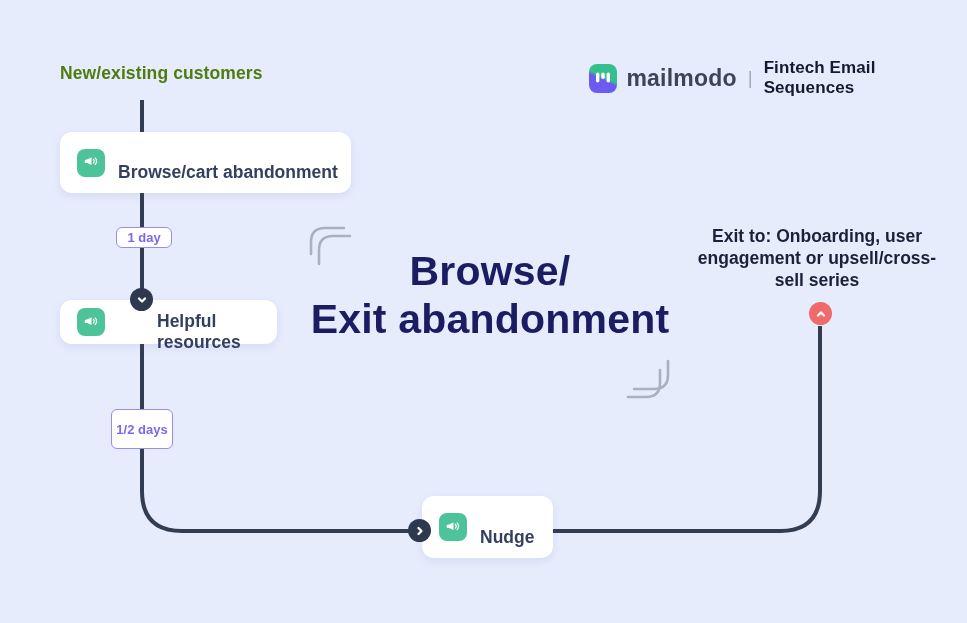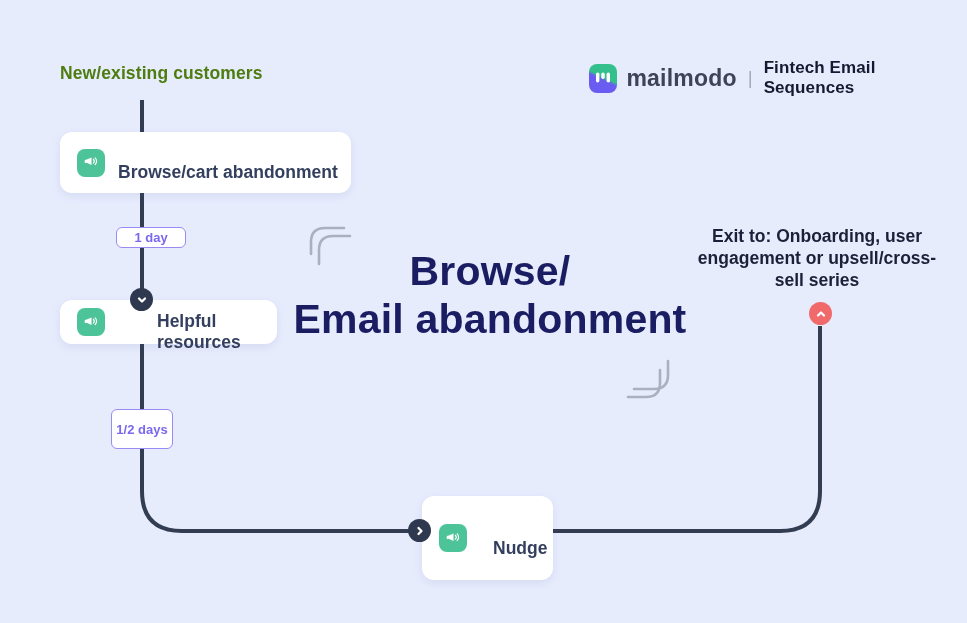--- a/index.html
+++ b/index.html
@@ -33,29 +33,29 @@
     box-shadow:0 3px 10px rgba(84,99,155,.12);
     display:flex; align-items:center; padding-left:17px;
   }
   .node-card .label { margin-left:13px; font-size:17.5px; font-weight:700; color:#333f5e;margin-top:20px; }
   .node-icon {
     width:28px; height:28px; border-radius:8px; background:#4cc399;
     display:flex; align-items:center; justify-content:center; flex:0 0 auto;
   }
   .card-browse  { left:60px;  top:132px; width:291px; height:61px; }
   .card-helpful { left:60px;  top:300px; width:217px; height:44px;gap:39px; }
-  .card-nudge   { left:422px; top:496px; width:131px; height:84px;gap:13px; }
+  .card-nudge   { left:422px; top:496px; width:131px; height:62px; }
 
   
   .delay-badge {
     position:absolute; background:#ffffff; border:1.6px solid #9a8bf2; border-radius:6px;
     color:#7a68ef; font-size:13px; font-weight:600; text-align:center;
     display:flex; align-items:center; justify-content:center;
   }
-  .badge-1 { left:116px; top:227px; width:70px; height:21px; }
+  .badge-1 { left:116px; top:227px; width:56px; height:21px; }
   .badge-2 { left:111px; top:409px; width:62px; height:40px; }
 
   
   .dot {
     position:absolute; width:23px; height:23px; border-radius:50%;
     display:flex; align-items:center; justify-content:center;
   }
   .dot.dark { background:#2e3950; }
   .dot.red  { background:#f0696b; }
   .dot-down  { left:130px; top:288px; }
@@ -155,18 +155,18 @@
       </svg>
   </div>
   <div class="dot red dot-up">
     <svg width="12" height="12" viewBox="0 0 12 12">
         <polyline points="3,7.5 6,4.5 9,7.5" stroke="#fff" stroke-width="2.3" fill="none" stroke-linecap="round" stroke-linejoin="round"></polyline>
       </svg>
   </div>
 
   <div class="center-title">
     <div>Browse/</div>
-    <div>Email abandonment</div>
+    <div>Exit abandonment</div>
   </div>
 
   <div class="exit-note">Exit to: Onboarding, user engagement or upsell/cross-sell series</div>
 
 </div>
 
 </body></html>

